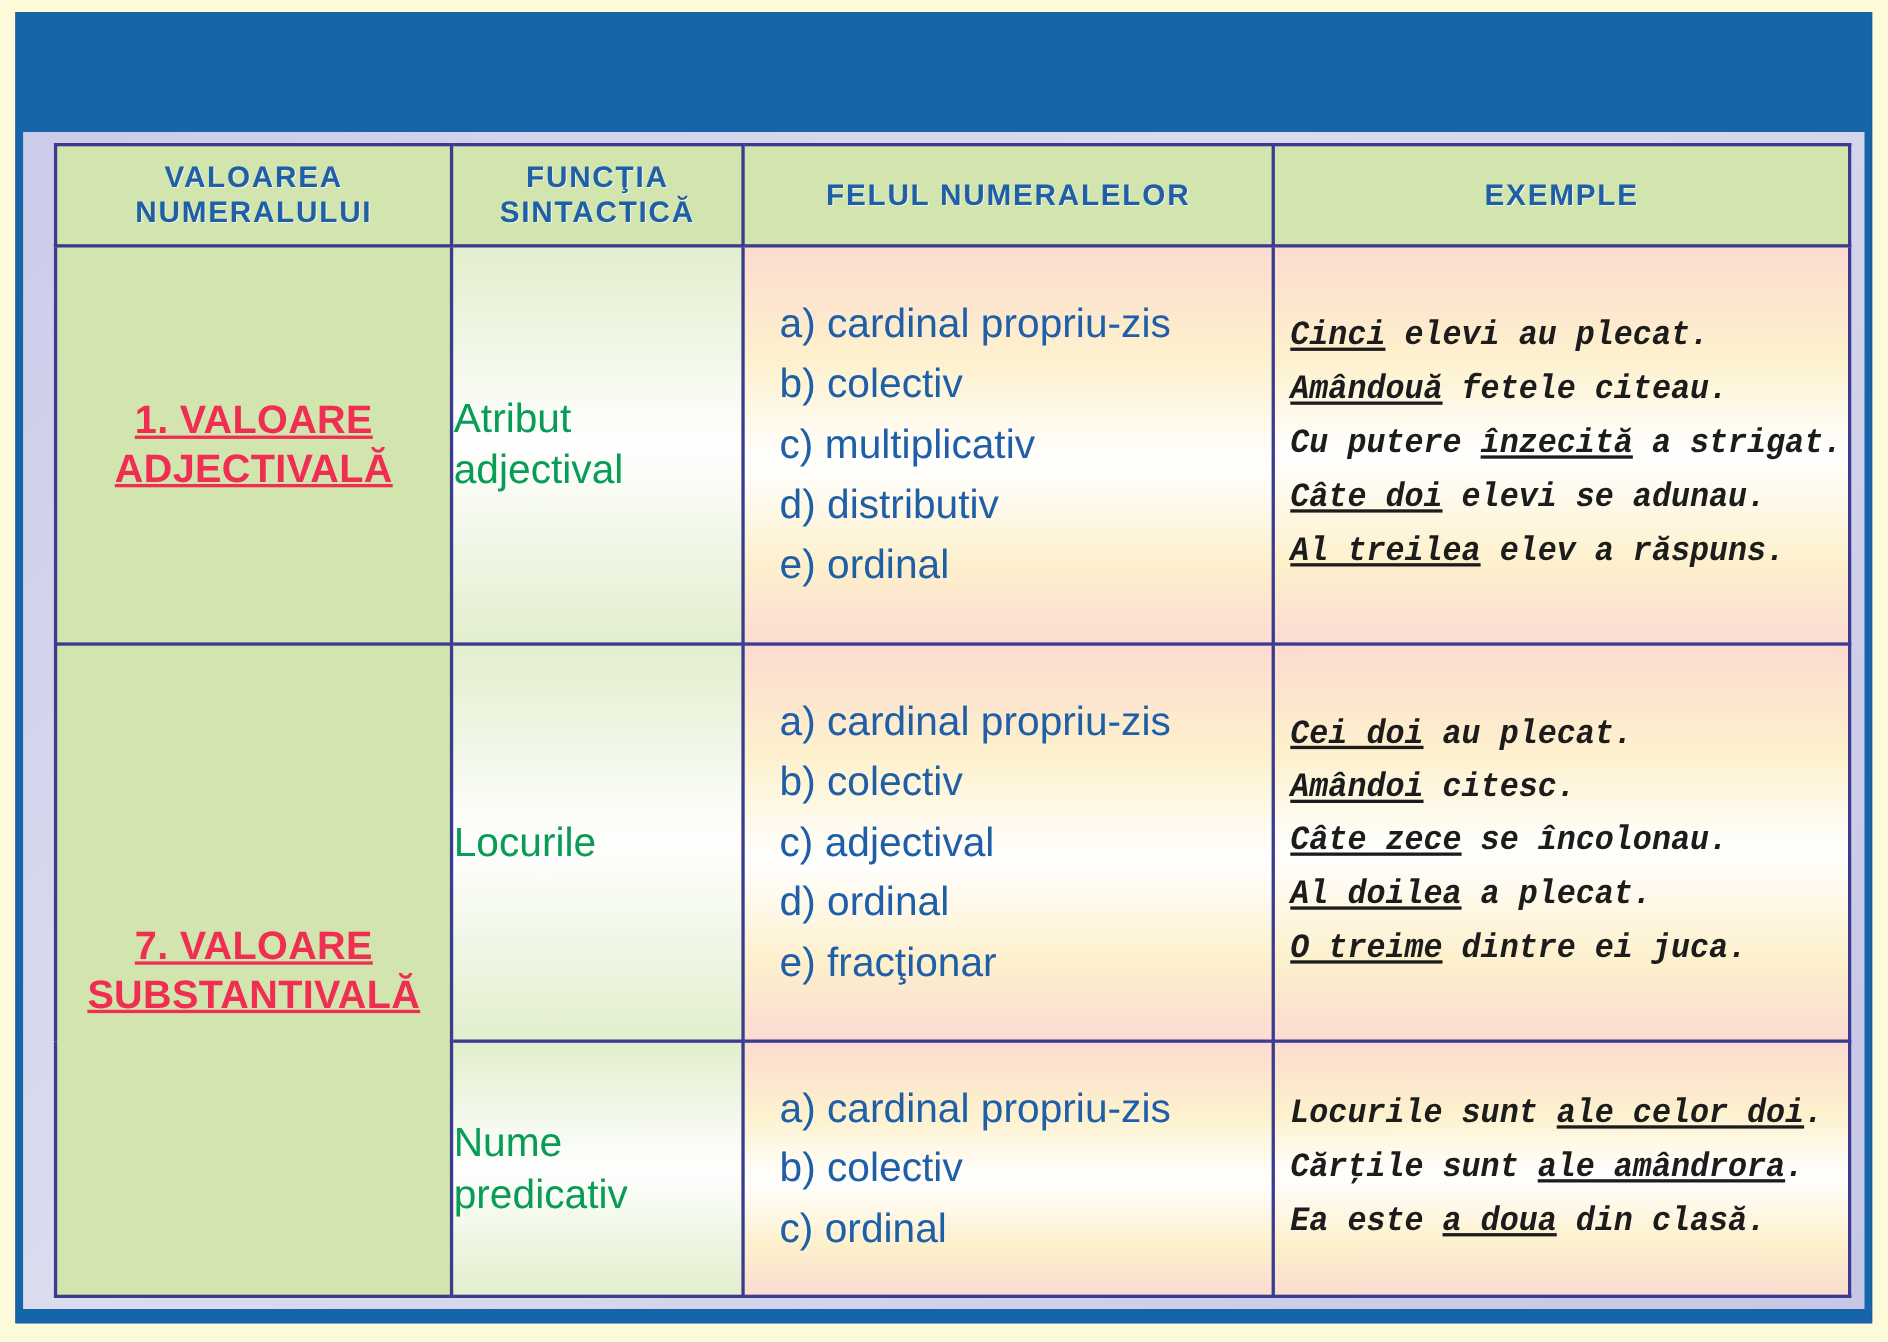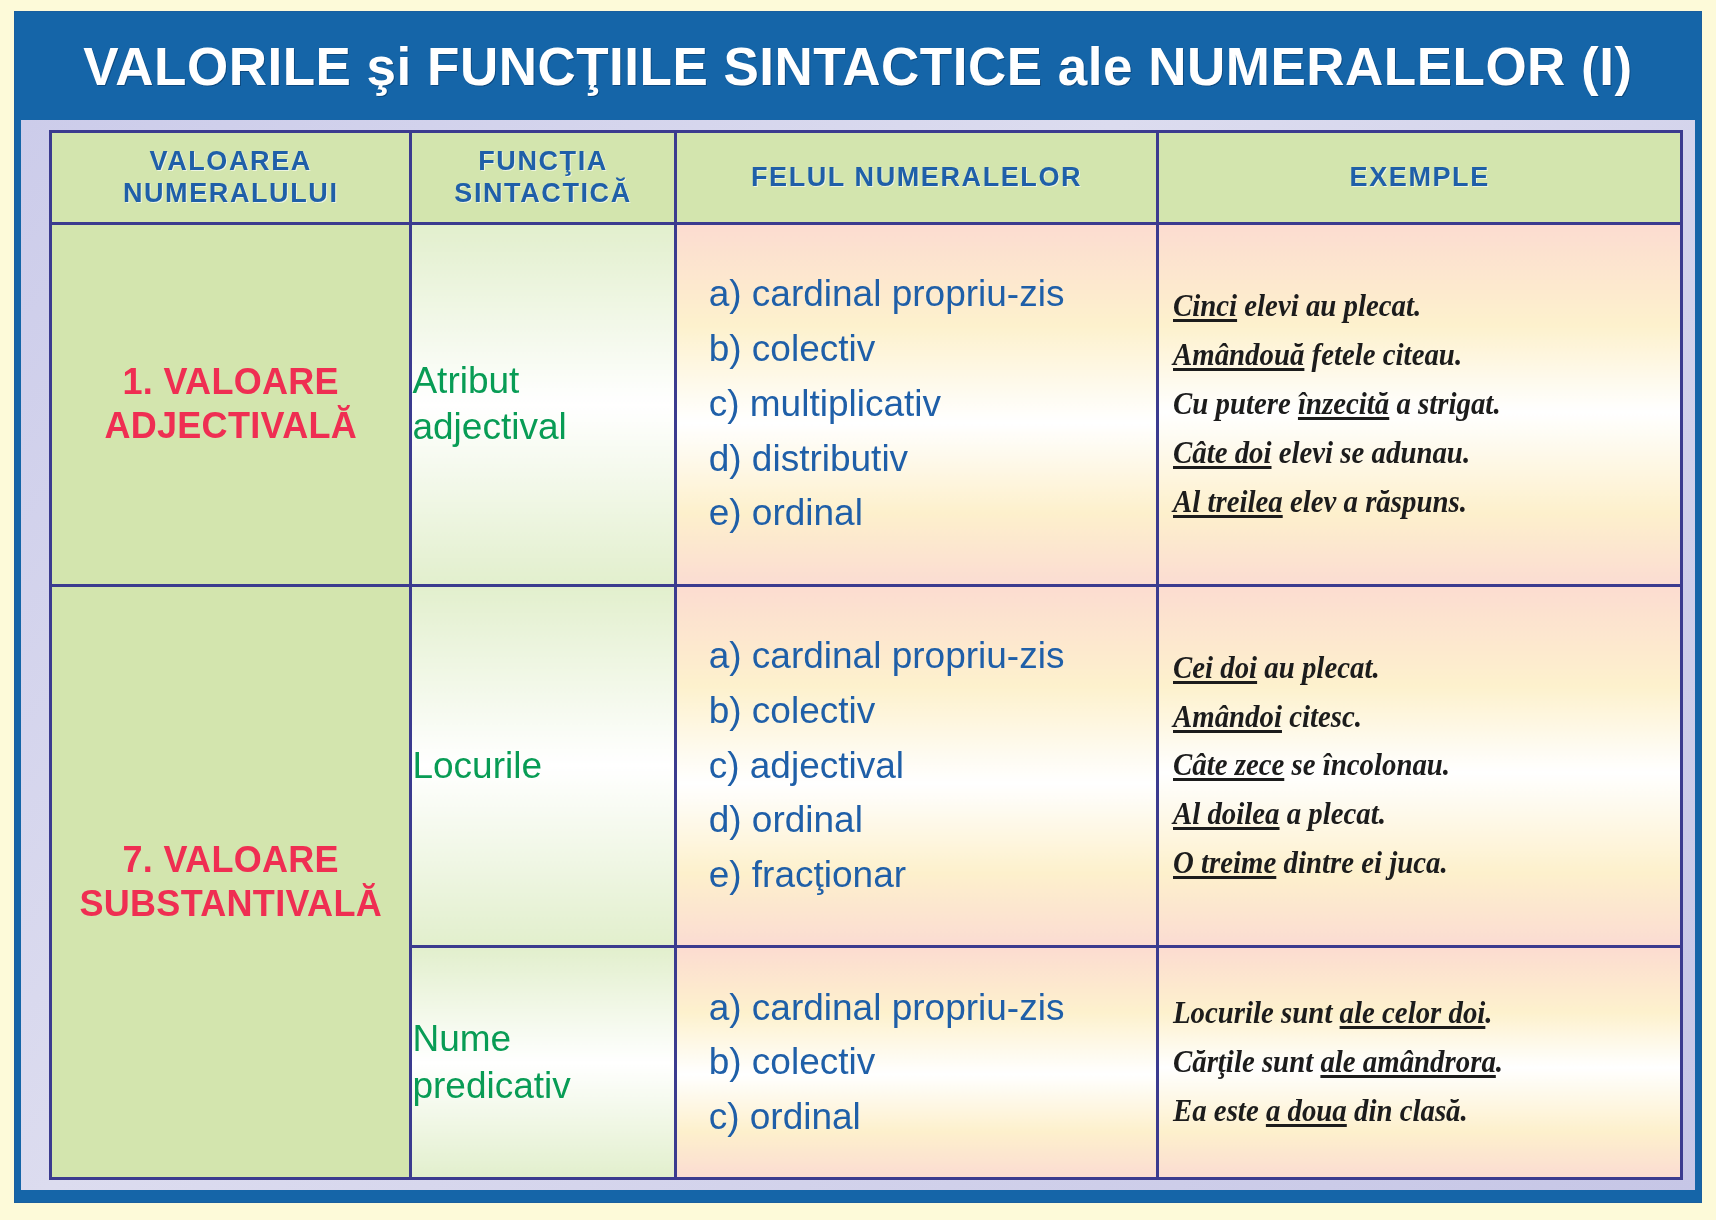--- a/index.html
+++ b/index.html
@@ -102,20 +102,21 @@
 
   
   .col-value {
     background: #d3e5ae;
     color: #ef2e52;
     font-weight: bold;
     font-size: 36px;
     text-align: center;
     line-height: 1.22;
     letter-spacing: .3px;
+    text-decoration: underline;
   }
   .col-value .l { display: block; white-space: nowrap; }
 
   
   .col-func {
     background: linear-gradient(180deg,#e2efcd 0%, #ffffff 50%, #e2efcd 100%);
     color: #089c55;
     font-size: 37px;
     text-align: left;
     line-height: 1.25;
@@ -130,44 +131,41 @@
     line-height: 1.48;
     padding: 14px 0 14px 32px !important;
     vertical-align: middle;
   }
   .col-kind .l { display: block; white-space: nowrap; }
 
   
   .col-ex {
     background: linear-gradient(180deg,#fcdcd0 0%, #fdf1cd 28%, #ffffff 52%, #fdf0cc 80%, #fbdcd2 100%);
     color: #1c1c1c;
-    font-family: Liberation Serif, serif;
+    font-family: Liberation Mono, monospace;
     font-size: 31px;
     font-style: italic;
     font-weight: bold;
     line-height: 1.58;
     padding: 10px 6px 10px 14px !important;
   }
   .col-ex .l {
     display: block;
     white-space: nowrap;
     transform: scaleX(.93);
     transform-origin: left center;
   }
   .col-ex u { text-decoration: underline; text-underline-offset: 3px; }
 </style>
 </head>
 <body>
 
 <div id="poster">
   <div class="outer-frame">
 
-    <div class="title-band">
-      <div class="title-text">VALORILE  şi  FUNCŢIILE  SINTACTICE  ale  NUMERALELOR (I)</div>
-    </div>
 
     <div class="inner-plate">
       <table class="grid">
         <colgroup>
           <col style="width:22.1%">
           <col style="width:16.2%">
           <col style="width:29.6%">
           <col style="width:32.1%">
         </colgroup>
         <thead>

